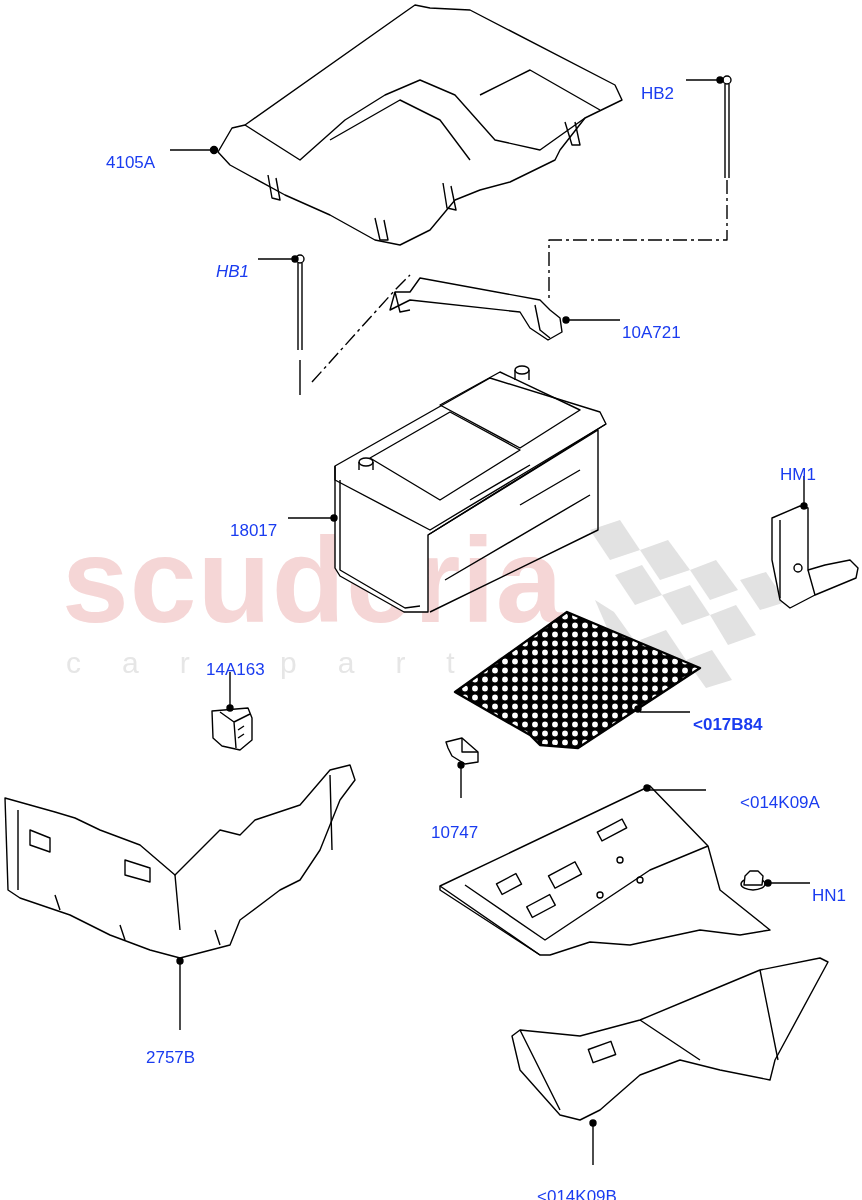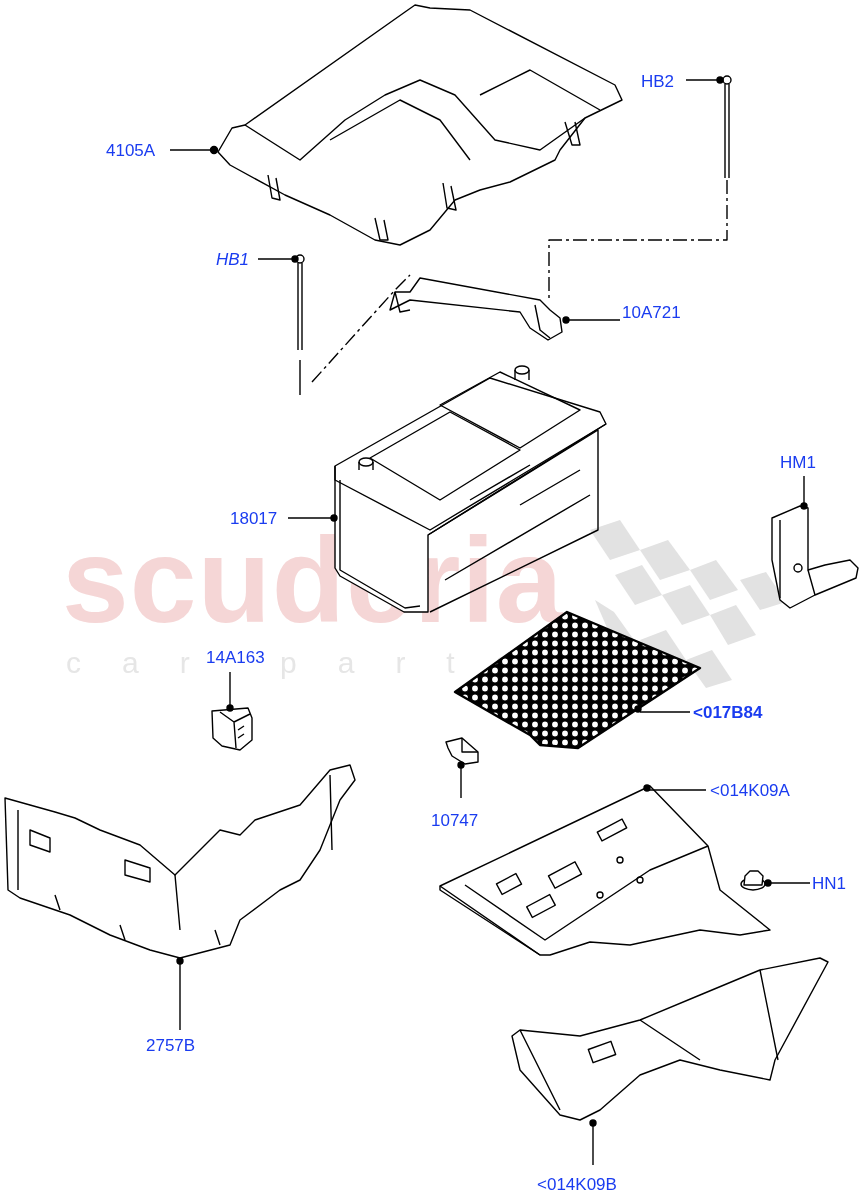--- a/index.html
+++ b/index.html
@@ -3,21 +3,21 @@
 <meta charset="utf-8">
 <style>
   html, body { margin: 0; padding: 0; background: #ffffff; }
   .canvas { position: relative; width: 862px; height: 1200px; overflow: hidden; background: #fff;
             font-family: "Liberation Sans", sans-serif; }
   .wm-main { position: absolute; left: 62px; top: 520px; font-size: 120px; font-weight: bold;
              color: #f5d6d6; letter-spacing: 1px; line-height: 1; }
   .wm-sub { position: absolute; left: 66px; top: 648px; font-size: 30px; color: #e6e6e6;
             letter-spacing: 41px; line-height: 1; }
   svg.art { position: absolute; left: 0; top: 0; }
-  .callout { position: absolute; font-size: 17px; color: #1a3cf0; line-height: 1; white-space: nowrap; }
+  .callout { position: absolute; font-size: 17px; color: #1a3cf0; line-height: 1; white-space: nowrap; margin-top: 12px; }
 </style>
 </head>
 <body>
 
 <div class="canvas">
 
   <svg class="art" width="862" height="1200">
     <g fill="#e2e2e2">
       <polygon points="590,530 620,520 640,550 610,560"></polygon>
       <polygon points="640,550 668,540 690,570 660,580"></polygon>
@@ -162,24 +162,24 @@
       <path d="M520,1030 L560,1110 M640,1020 L700,1060 M760,970 L778,1060"></path>
       <rect x="590" y="1045" width="24" height="14" transform="rotate(-20 602 1052)"></rect>
     </g>
     <line x1="593" y1="1123" x2="593" y2="1165"></line>
     <circle cx="593" cy="1123" r="3" fill="#000"></circle>
   </svg>
 
   <div class="callout" style="left:106px; top:142px;">4105A</div>
   <div class="callout" style="left:641px; top:73px;">HB2</div>
   <div class="callout" style="left:216px; top:251px;font-style:italic;">HB1</div>
-  <div class="callout" style="left:622px; top:304px;">10A721</div>
+  <div class="callout" style="left:622px; top:312px;">10A721</div>
   <div class="callout" style="left:230px; top:510px;">18017</div>
   <div class="callout" style="left:780px; top:454px;text-align:center;">HM1</div>
   <div class="callout" style="left:206px; top:649px;">14A163</div>
   <div class="callout" style="left:693px; top:704px;font-weight:bold;">&lt;017B84</div>
   <div class="callout" style="left:431px; top:812px;text-align:right;">10747</div>
-  <div class="callout" style="left:710px; top:782px;text-align:center;">&lt;014K09A</div>
+  <div class="callout" style="left:740px; top:782px;text-align:center;">&lt;014K09A</div>
   <div class="callout" style="left:812px; top:875px;">HN1</div>
   <div class="callout" style="left:146px; top:1037px;">2757B</div>
   <div class="callout" style="left:537px; top:1176px;">&lt;014K09B</div>
 
 </div>
 
 </body></html>

